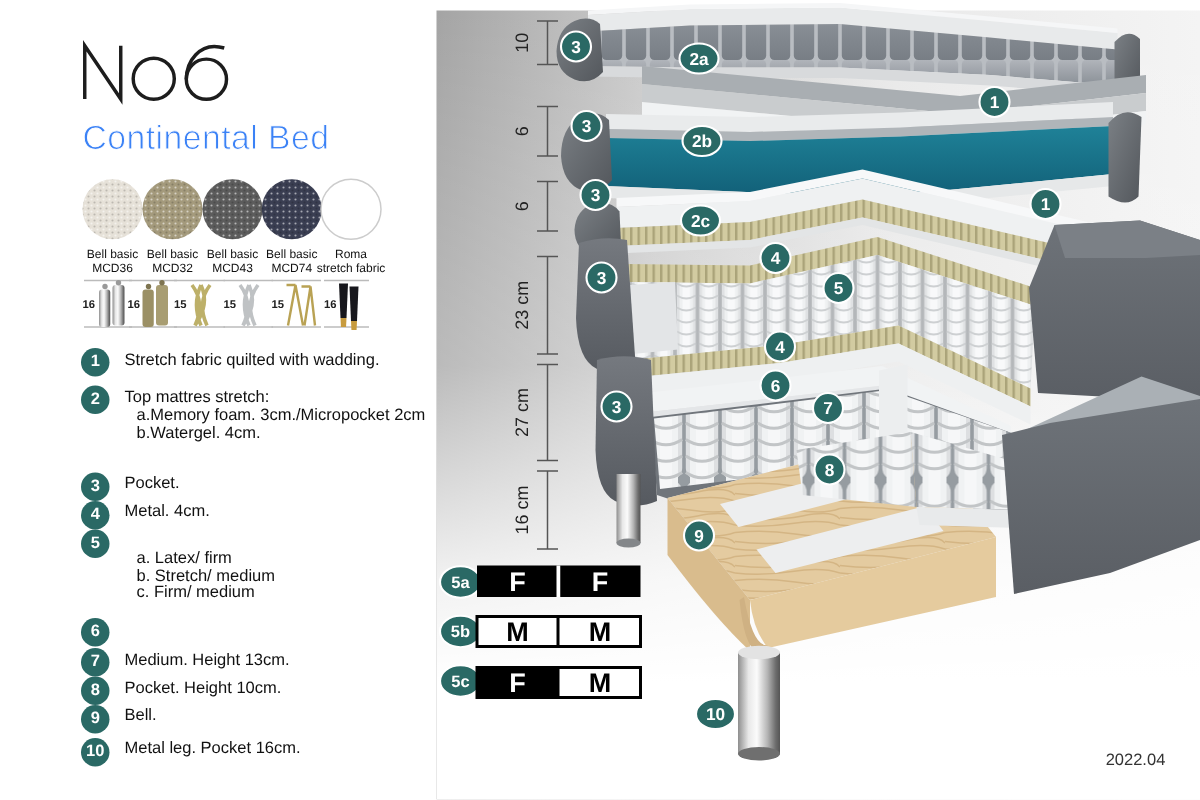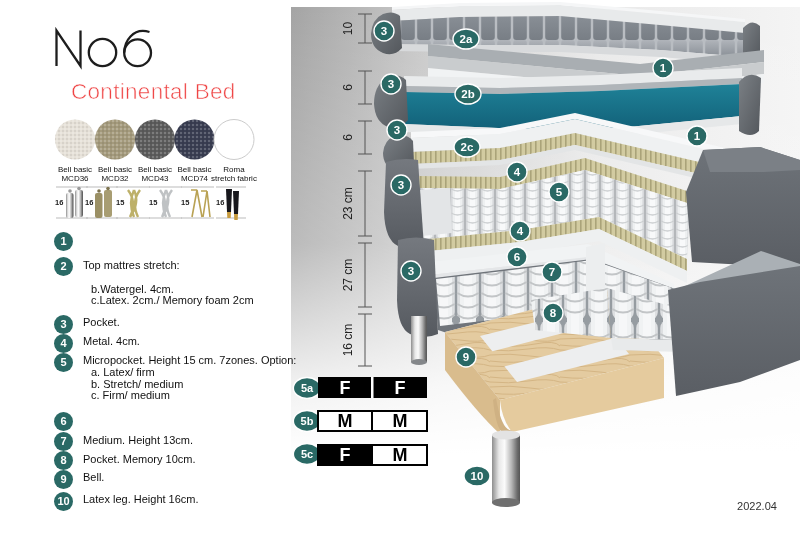--- a/index.html
+++ b/index.html
@@ -2,21 +2,21 @@
 <html><head>
 <meta charset="utf-8">
 <style>
 html,body { margin:0; padding:0; background:#ffffff; width:800px; height:533px; overflow:hidden; }
 body { font-family:"Liberation Sans", sans-serif; position:relative; }
 #stage { position:absolute; left:0; top:0; width:800px; height:533px; }
 svg.base { position:absolute; left:0; top:0; }
 .num { position:absolute; width:19px; height:19px; border-radius:50%; background:#2a6965;
         color:#ffffff; font-size:11px; font-weight:bold; text-align:center; line-height:19px; }
 .it  { position:absolute; font-size:11px; color:#111111; white-space:nowrap; }
-.subtitle { position:absolute; left:71px; top:79px; font-size:22.5px; color:#ef4444; letter-spacing:0.3px; -webkit-text-stroke:0.6px #ffffff; }
+.subtitle { position:absolute; left:55px; top:79px; font-size:22.5px; color:#3b82f6; letter-spacing:0.3px; -webkit-text-stroke:0.6px #ffffff; }
 </style>
 </head>
 <body>
 <div id="stage">
 
 <svg class="base" width="800" height="533" viewBox="0 0 800 533">
 
 <defs>
 <linearGradient id="bgH" x1="0" y1="0" x2="1" y2="0">
  <stop offset="0" stop-color="#a4a4a4"></stop>
@@ -429,47 +429,47 @@
 <path d="M226,189 L232,189 L231,212 L227,212 Z" fill="#17171c"></path>
 <path d="M227,212 L231,212 L230.7,218 L227.3,218 Z" fill="#c79b3e"></path>
 <path d="M233,191 L239,191 L238,214 L234,214 Z" fill="#17171c"></path>
 <path d="M234,214 L238,214 L237.7,220 L234.3,220 Z" fill="#c79b3e"></path>
 </g>
 </svg>
 
 <div class="subtitle">Continental Bed</div>
 
 <div class="num" style="left:54px;top:232px">1</div>
+<div class="it" style="left:83px;top:234px">Stretch fabric quilted with wadding.</div>
 
 <div class="num" style="left:54px;top:257px">2</div>
 <div class="it" style="left:83px;top:259px">Top mattres stretch:</div>
 
+<div class="it" style="left:91px;top:271px">a.Memory foam. 3cm./Micropocket 2cm</div>
 <div class="it" style="left:91px;top:283px">b.Watergel. 4cm.</div>
-<div class="it" style="left:91px;top:294px">c.Latex. 2cm./ Memory foam 2cm</div>
 
 <div class="num" style="left:54px;top:315px">3</div>
 <div class="it" style="left:83px;top:316px">Pocket.</div>
 
 <div class="num" style="left:54px;top:334px">4</div>
 <div class="it" style="left:83px;top:335px">Metal. 4cm.</div>
 
 <div class="num" style="left:54px;top:353px">5</div>
-<div class="it" style="left:83px;top:354px">Micropocket. Height 15 cm. 7zones. Option:</div>
 
 <div class="it" style="left:91px;top:366px">a. Latex/ firm</div>
 <div class="it" style="left:91px;top:378px">b. Stretch/ medium</div>
 <div class="it" style="left:91px;top:389px">c. Firm/ medium</div>
 
 <div class="num" style="left:54px;top:412px">6</div>
 
 <div class="num" style="left:54px;top:432px">7</div>
 <div class="it" style="left:83px;top:434px">Medium. Height 13cm.</div>
 
 <div class="num" style="left:54px;top:451px">8</div>
-<div class="it" style="left:83px;top:453px">Pocket. Memory 10cm.</div>
+<div class="it" style="left:83px;top:453px">Pocket. Height 10cm.</div>
 
 <div class="num" style="left:54px;top:470px">9</div>
 <div class="it" style="left:83px;top:471px">Bell.</div>
 
 <div class="num" style="left:54px;top:492px">10</div>
-<div class="it" style="left:83px;top:493px">Latex leg. Height 16cm.</div>
+<div class="it" style="left:83px;top:493px">Metal leg. Pocket 16cm.</div>
 
 </div>
 
 </body></html>

